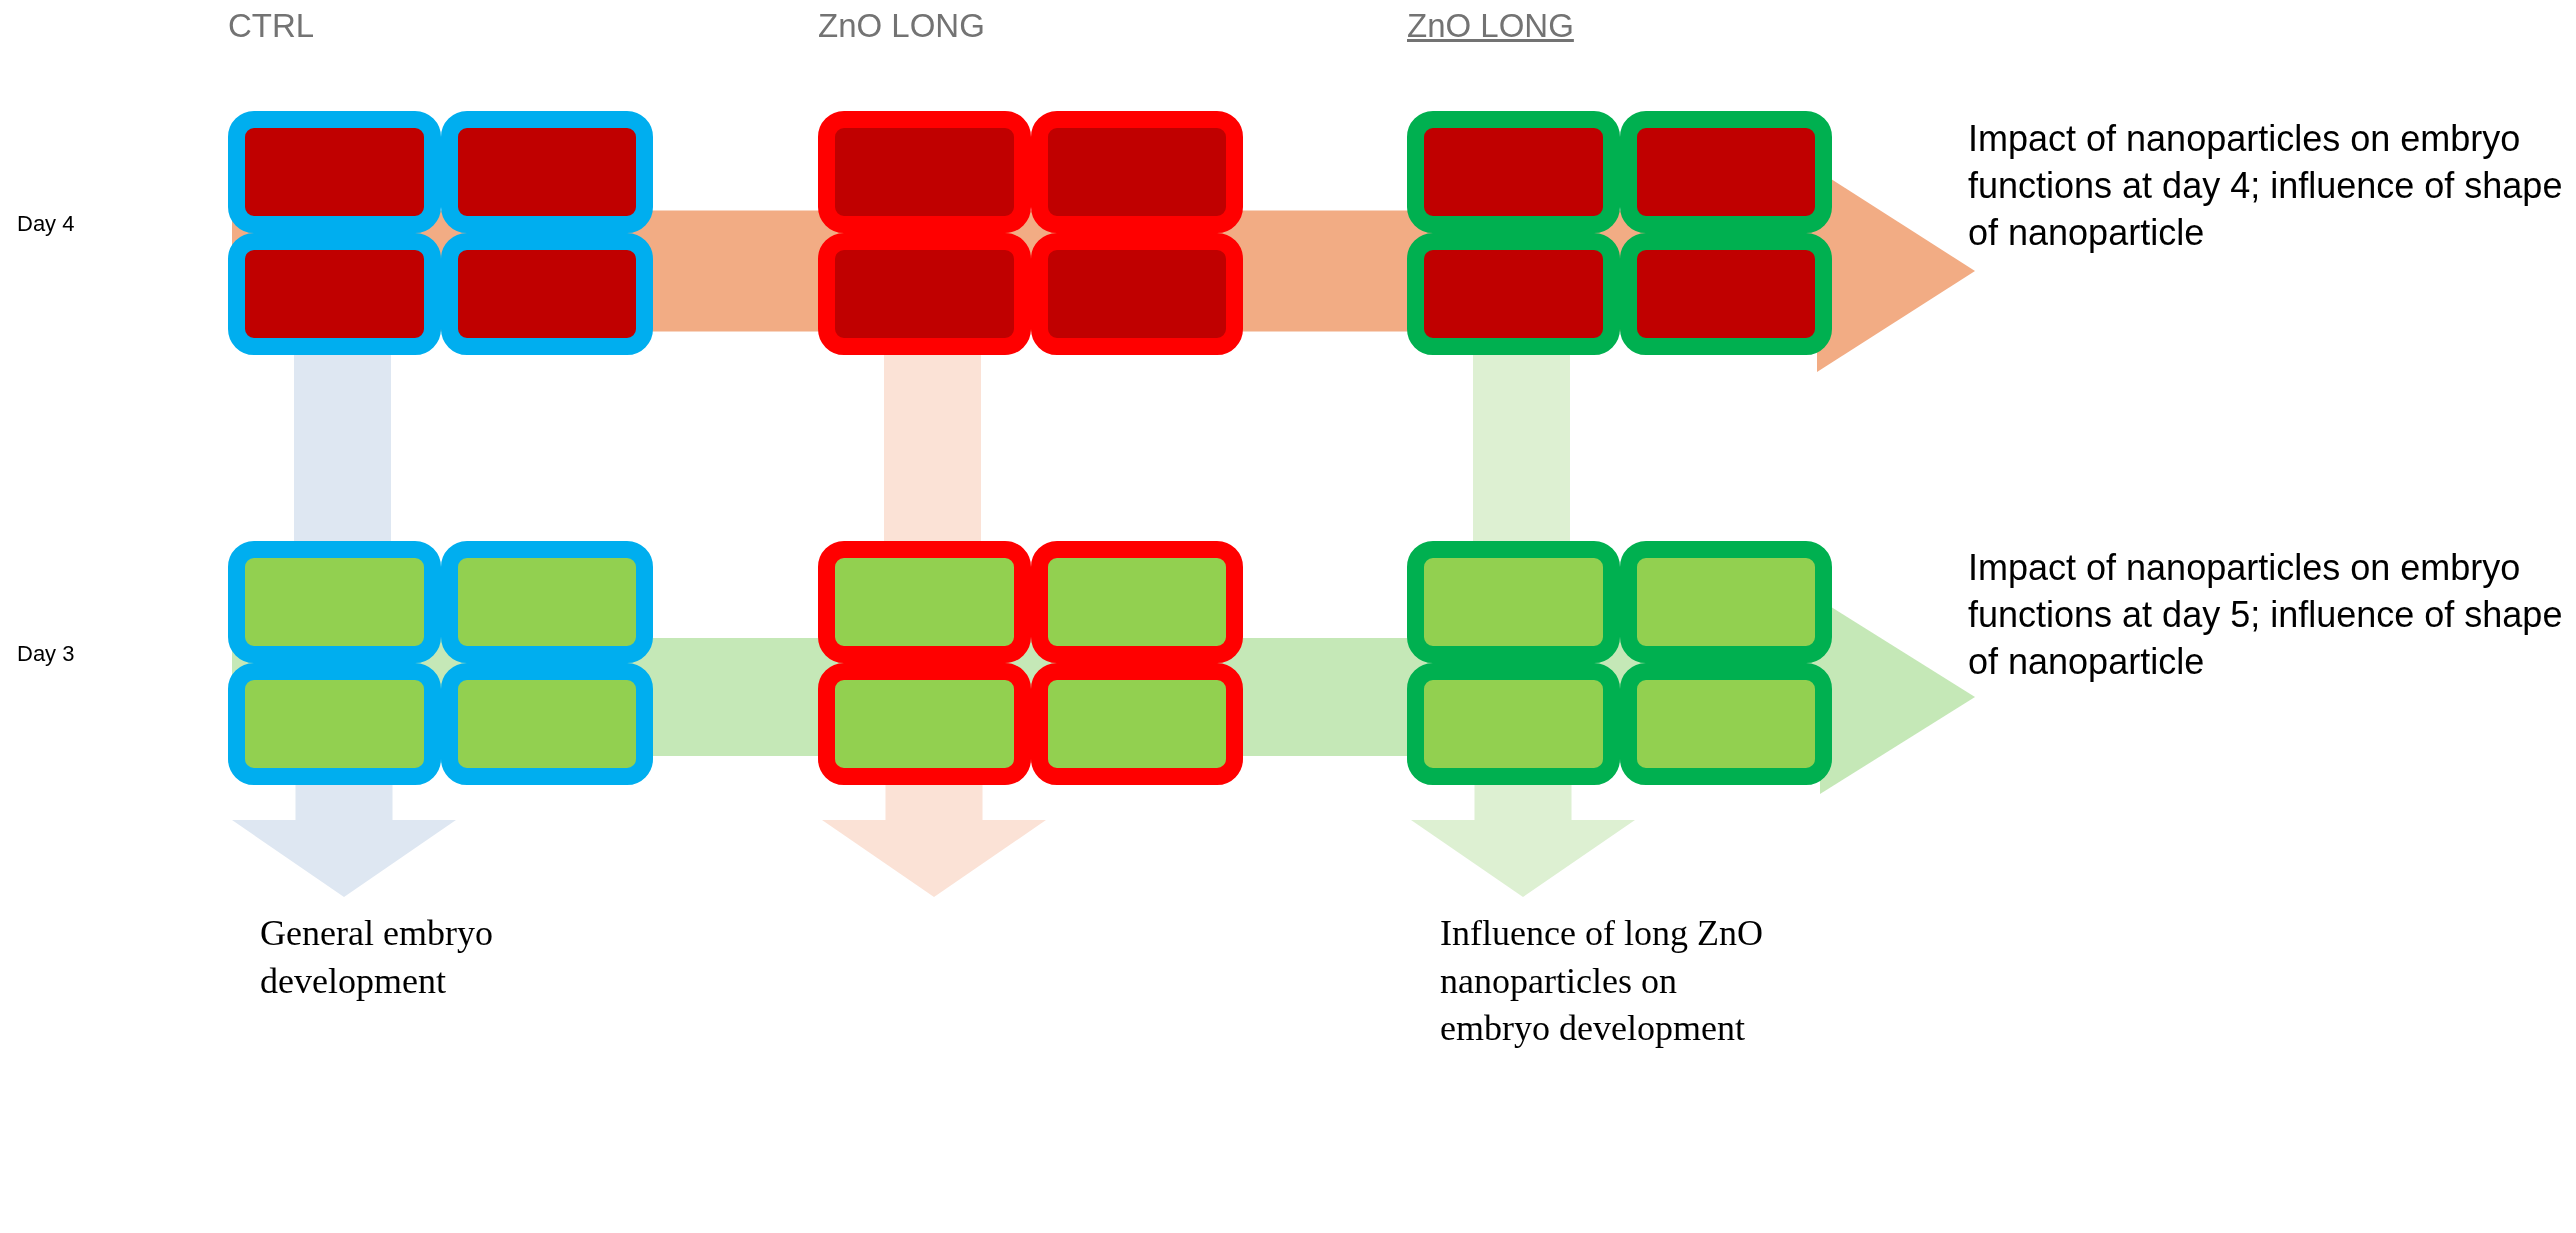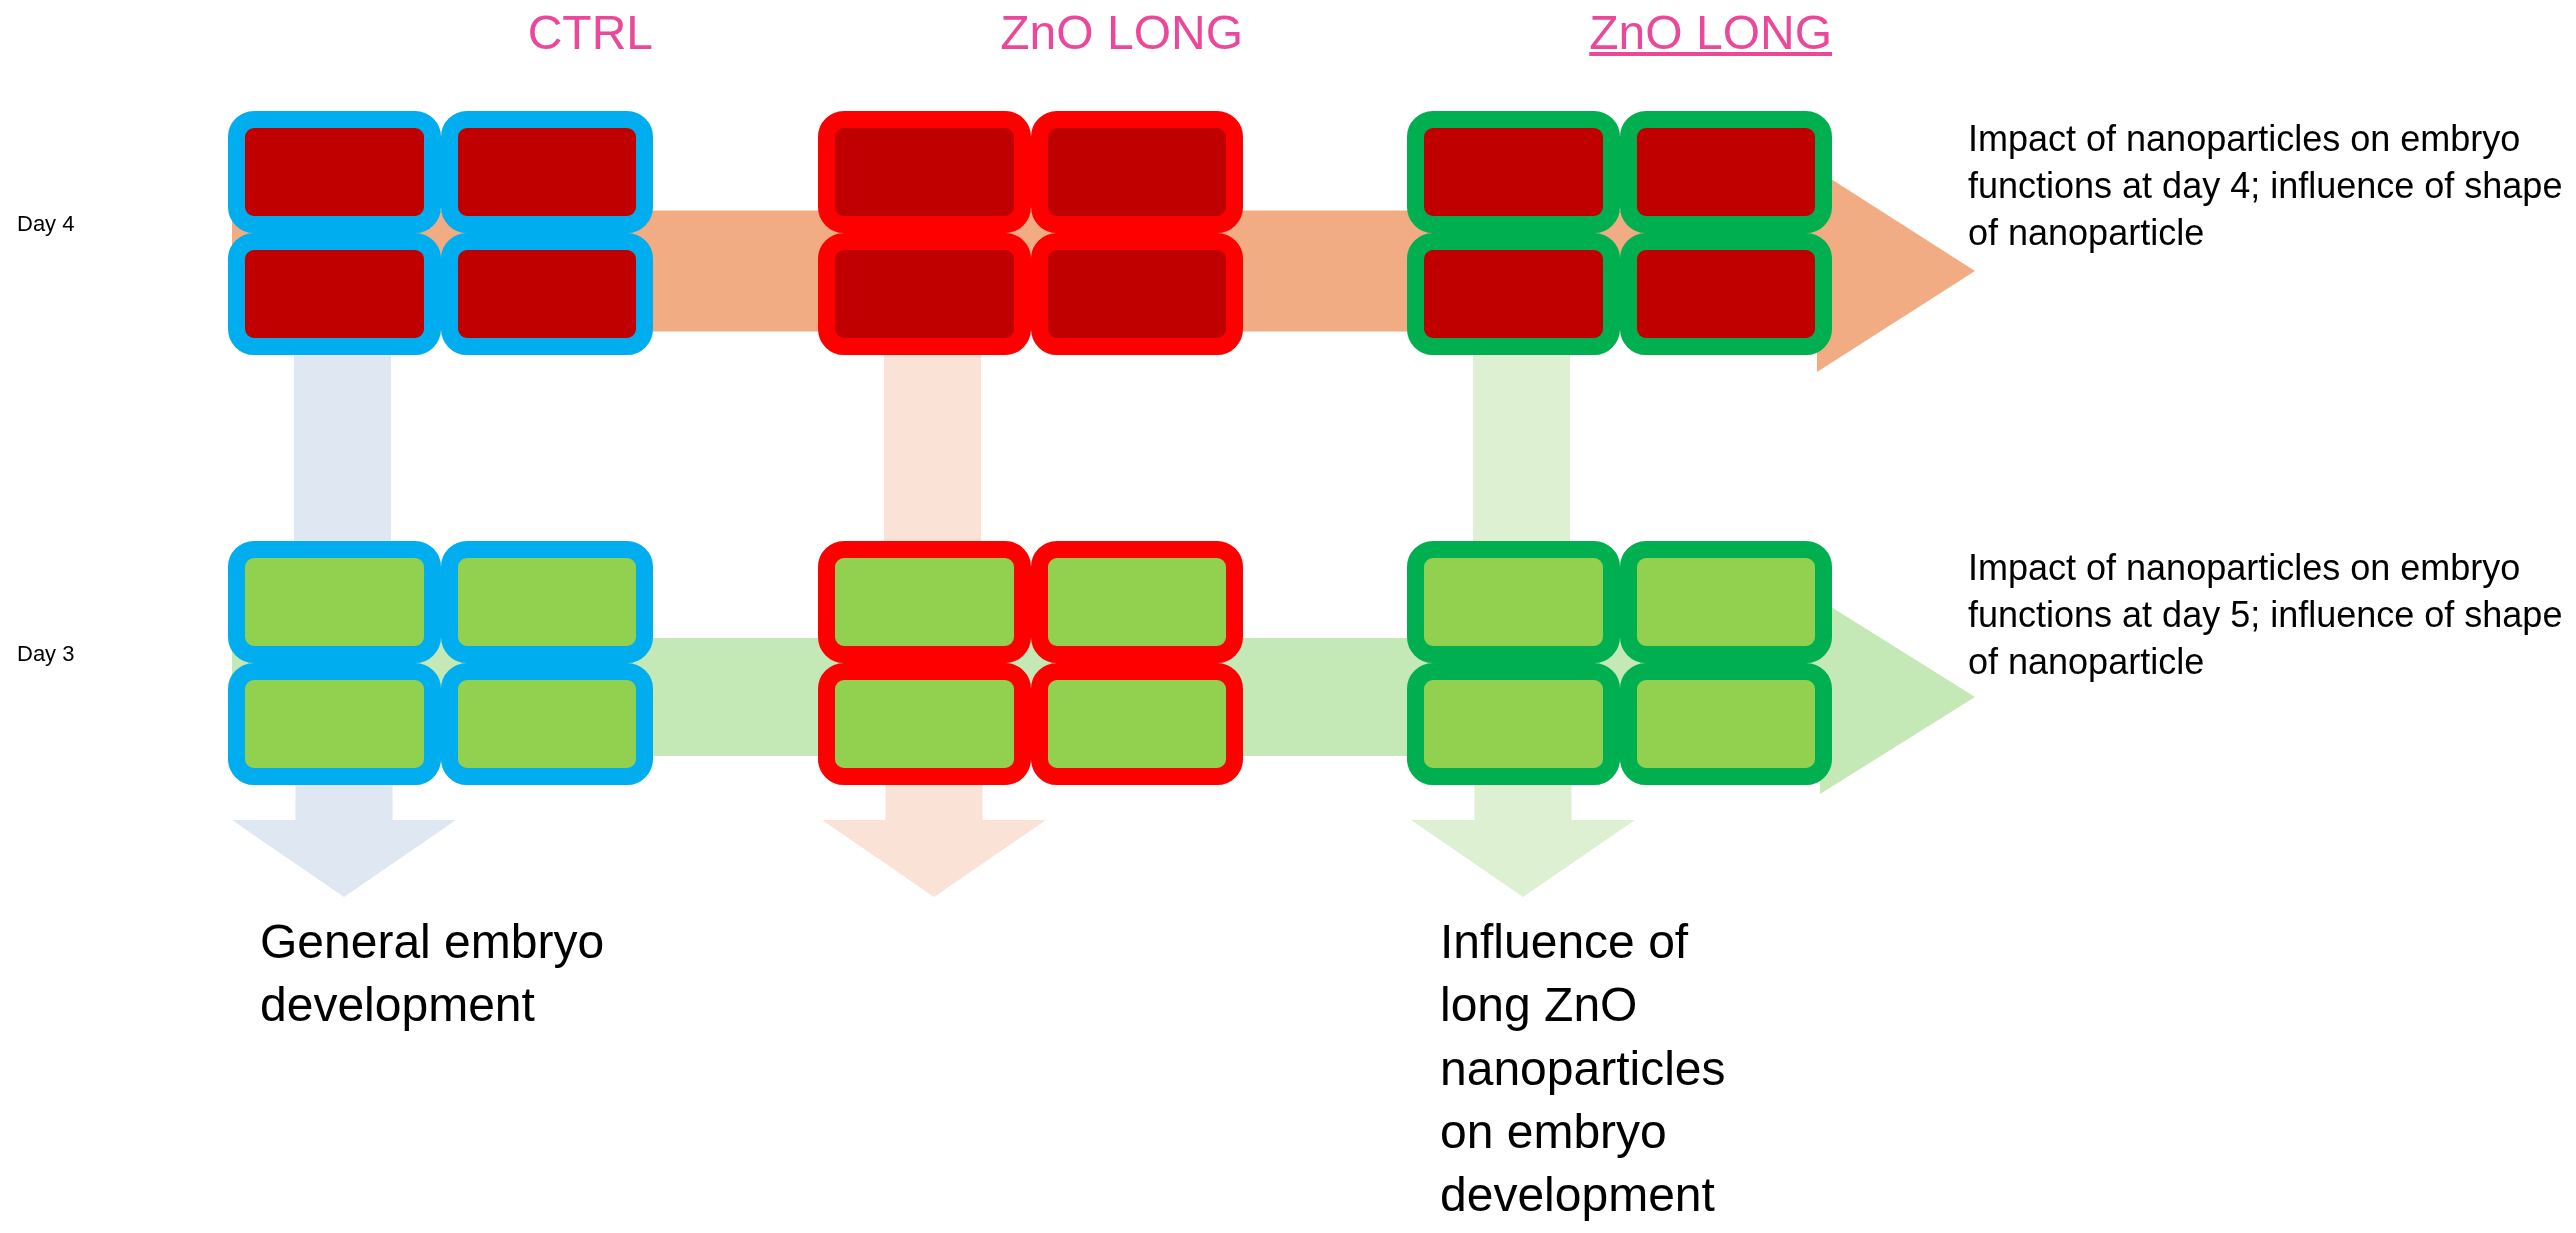--- a/index.html
+++ b/index.html
@@ -7,22 +7,22 @@
        font-family:"Liberation Sans",sans-serif;color:#000;}
 
   .canvas{position:absolute;inset:0;}
 
   
   .layer-arrows{position:absolute;inset:0;z-index:1;}
   .layer-plates{position:absolute;inset:0;z-index:2;}
   .layer-text{position:absolute;inset:0;z-index:3;}
 
   
-  .col-header{position:absolute;font-size:48px;line-height:1;
-              text-align:right;white-space:nowrap;color:#ec4899;
+  .col-header{position:absolute;font-size:33px;line-height:1;
+              text-align:left;white-space:nowrap;color:#737373;
               font-family:"Liberation Sans",sans-serif;}
 
   
   .day-label{position:absolute;font-size:22px;line-height:1;white-space:nowrap;color:#000;}
 
   
   .plate{position:absolute;display:grid;
          grid-template-columns:1fr 1fr;grid-template-rows:1fr 1fr;
          gap:0px;}
   .well{box-sizing:border-box;border-style:solid;border-width:17px;
@@ -44,21 +44,21 @@
   .varrow .vshaft{position:absolute;left:50%;top:0;transform:translateX(-50%);}
   .varrow .vhead{position:absolute;left:50%;bottom:0;transform:translateX(-50%);
                  width:0;height:0;border-style:solid;
                  border-left-color:transparent;border-right-color:transparent;
                  border-bottom-color:transparent;}
 
   
   .side-text{position:absolute;font-size:36px;line-height:1.30;color:#000;}
 
   
-  .bottom-text{position:absolute;font-size:48px;line-height:1.32;color:#000;}
+  .bottom-text{position:absolute;font-size:36px;line-height:1.32;color:#000;font-family:Liberation Serif, serif;}
 </style>
 </head>
 <body>
 
 <div class="canvas">
 
   <div class="layer-arrows">
 
     <div class="harrow" style="left:232px; top:170px; width:1743px; height:201px;">
       <div class="shaft" style="width:1593px;height:121px;background:#F2AC84;"></div>

